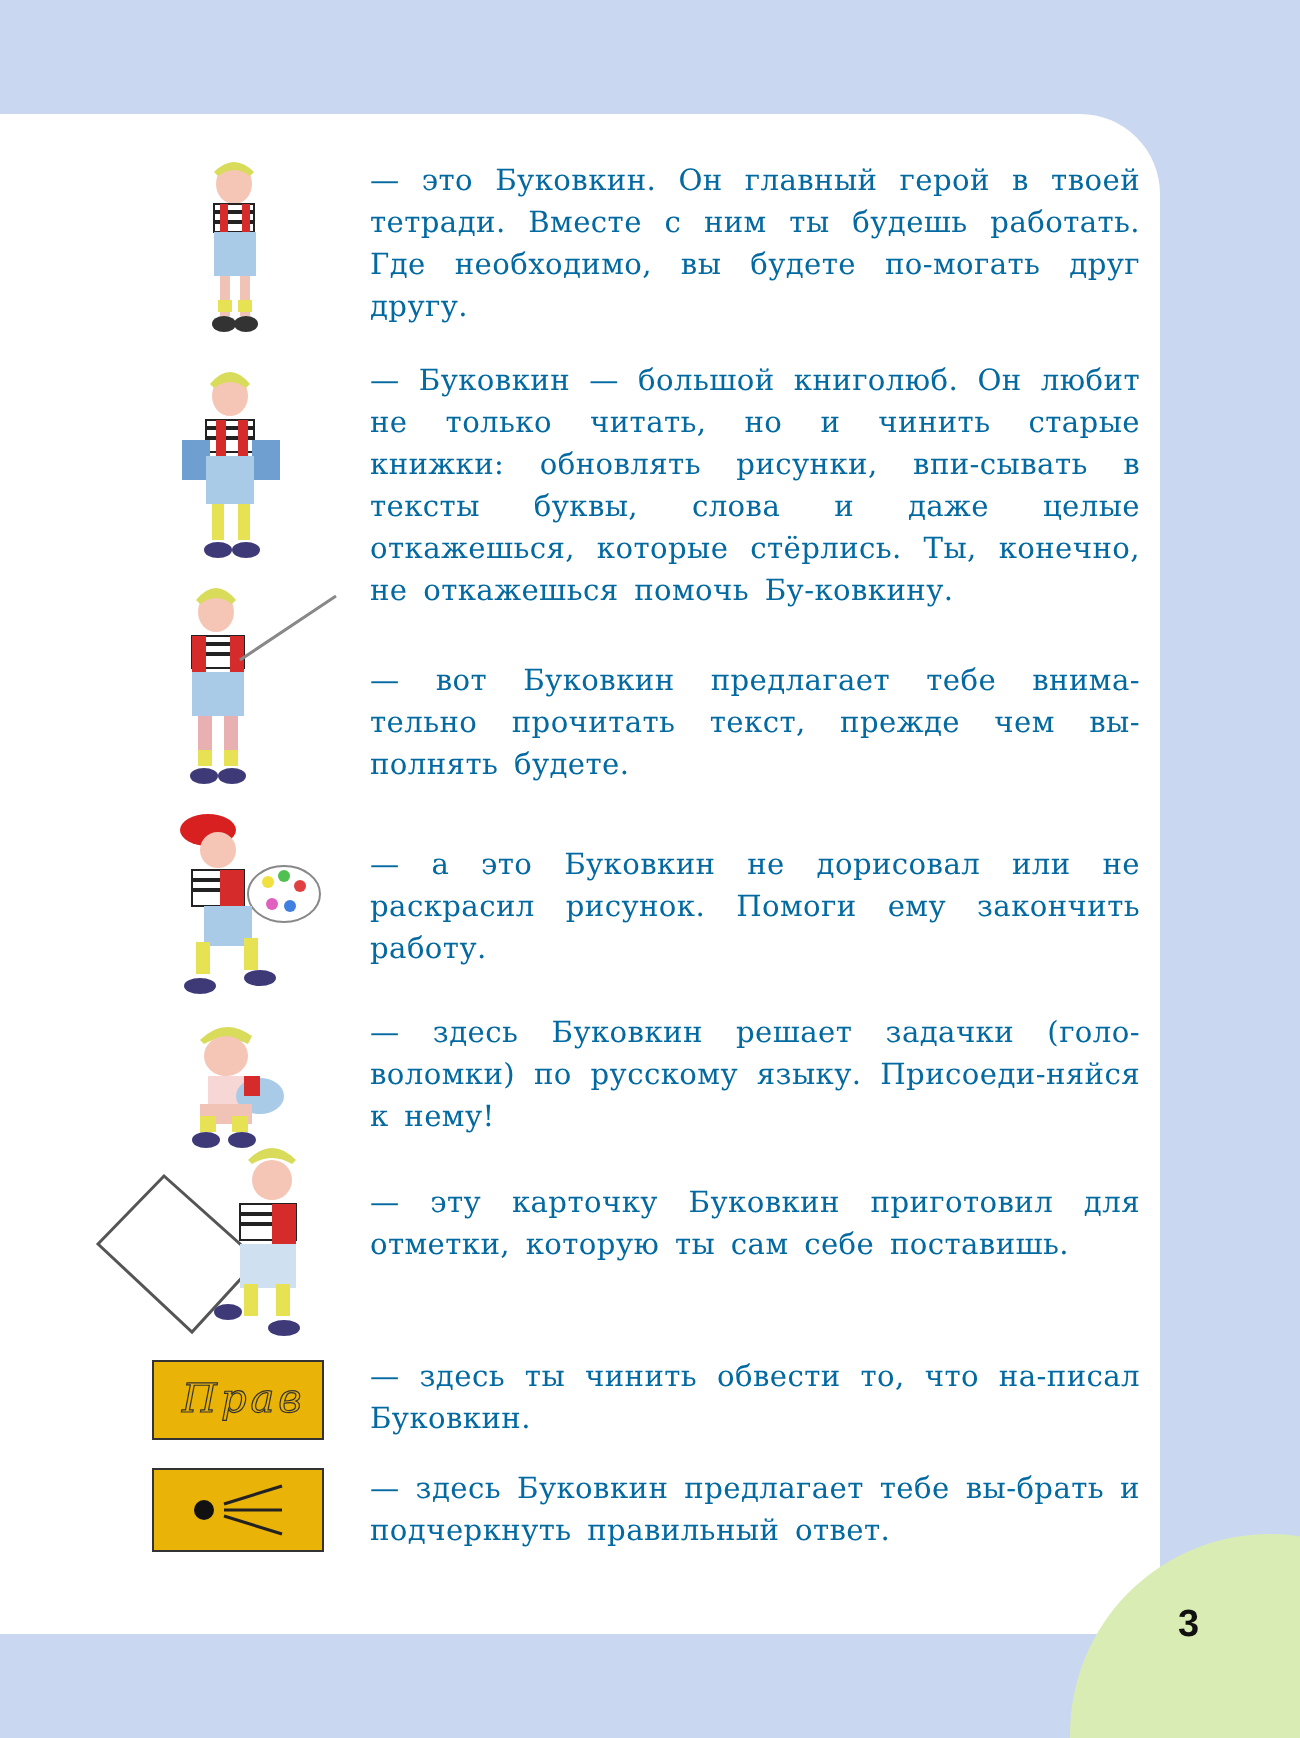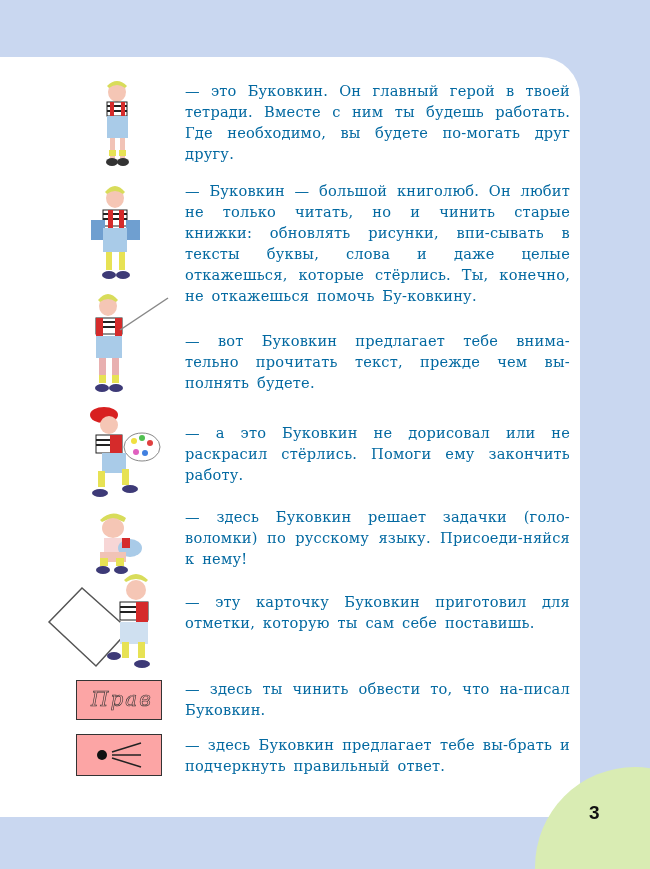--- a/index.html
+++ b/index.html
@@ -2,21 +2,21 @@
 <html><head>
 <meta charset="utf-8">
 <style>
   html, body { margin:0; padding:0; }
   body { width:650px; height:869px; background:#c9d7f0; position:relative; overflow:hidden; font-family:"DejaVu Serif", "Liberation Serif", serif; }
   .panel { position:absolute; left:0; top:57px; width:580px; height:760px; background:#ffffff; border-top-right-radius:40px; }
   .page-circle { position:absolute; left:535px; top:767px; width:200px; height:200px; border-radius:50%; background:#d9ecb3; }
   .page-num { position:absolute; left:589px; top:802px; font-family:"Liberation Sans", sans-serif; font-weight:bold; font-size:19px; color:#111; }
   .para { position:absolute; left:185px; width:385px; font-size:14.6px; line-height:21px; color:#0369a1; text-align:justify; text-align-last:left; letter-spacing:0.2px; word-spacing:3px; }
   .fig { position:absolute; }
-  .box { position:absolute; border:1.5px solid #333; background:#fca5a5; }
+  .box { position:absolute; border:1.5px solid #333; background:#eab308; }
 </style>
 </head>
 <body>
 
 <div class="panel"></div>
 <div class="page-circle"></div>
 <div class="page-num">3</div>
 
 <svg class="fig" style="left:95px;top:78px" width="45" height="95">
   <ellipse cx="22" cy="14" rx="9" ry="10" fill="#f5c6b5"></ellipse>
@@ -127,17 +127,17 @@
   <circle cx="25" cy="20" r="5" fill="#111"></circle>
     <line x1="35" y1="17" x2="64" y2="8" stroke="#222" stroke-width="1.5"></line>
     <line x1="35" y1="20" x2="64" y2="20" stroke="#222" stroke-width="1.5"></line>
     <line x1="35" y1="23" x2="64" y2="32" stroke="#222" stroke-width="1.5"></line>
   </svg>
 </div>
 
 <div class="para" style="top:80px">— это Буковкин. Он главный герой в твоей тетради. Вместе с ним ты будешь работать. Где необходимо, вы будете по-могать друг другу.</div>
 <div class="para" style="top:180px">— Буковкин — большой книголюб. Он любит не только читать, но и чинить старые книжки: обновлять рисунки, впи-сывать в тексты буквы, слова и даже целые откажешься, которые стёрлись. Ты, конечно, не откажешься помочь Бу-ковкину.</div>
 <div class="para" style="top:330px">— вот Буковкин предлагает тебе внима-тельно прочитать текст, прежде чем вы-полнять будете.</div>
-<div class="para" style="top:422px">— а это Буковкин не дорисовал или не раскрасил стёрлись. Помоги ему закончить работу.</div>
+<div class="para" style="top:422px">— а это Буковкин не дорисовал или не раскрасил рисунок. Помоги ему закончить работу.</div>
 <div class="para" style="top:506px">— здесь Буковкин решает задачки (голо-воломки) по русскому языку. Присоеди-няйся к нему!</div>
 <div class="para" style="top:591px">— эту карточку Буковкин приготовил для отметки, которую ты сам себе поставишь.</div>
 <div class="para" style="top:678px">— здесь ты чинить обвести то, что на-писал Буковкин.</div>
 <div class="para" style="top:734px">— здесь Буковкин предлагает тебе вы-брать и подчеркнуть правильный ответ.</div>
 
 </body></html>

